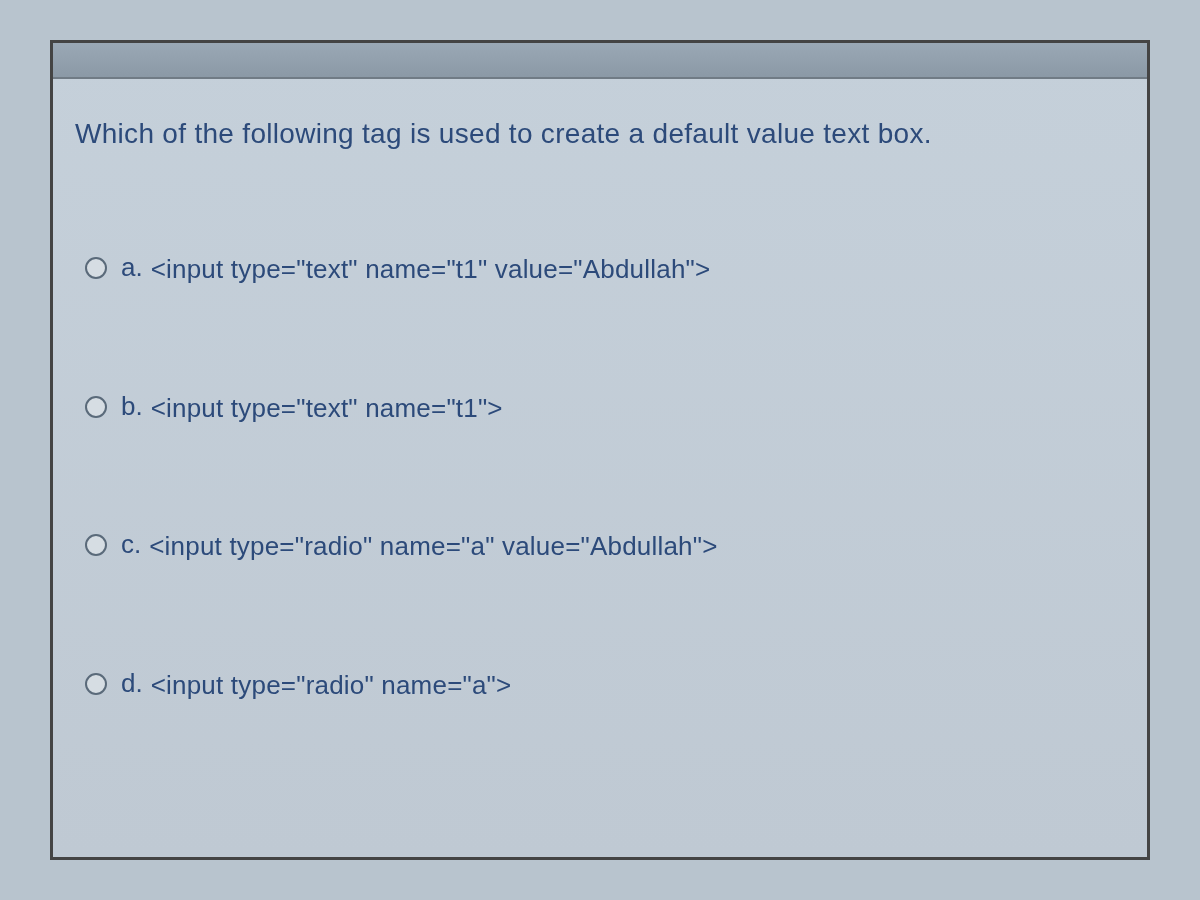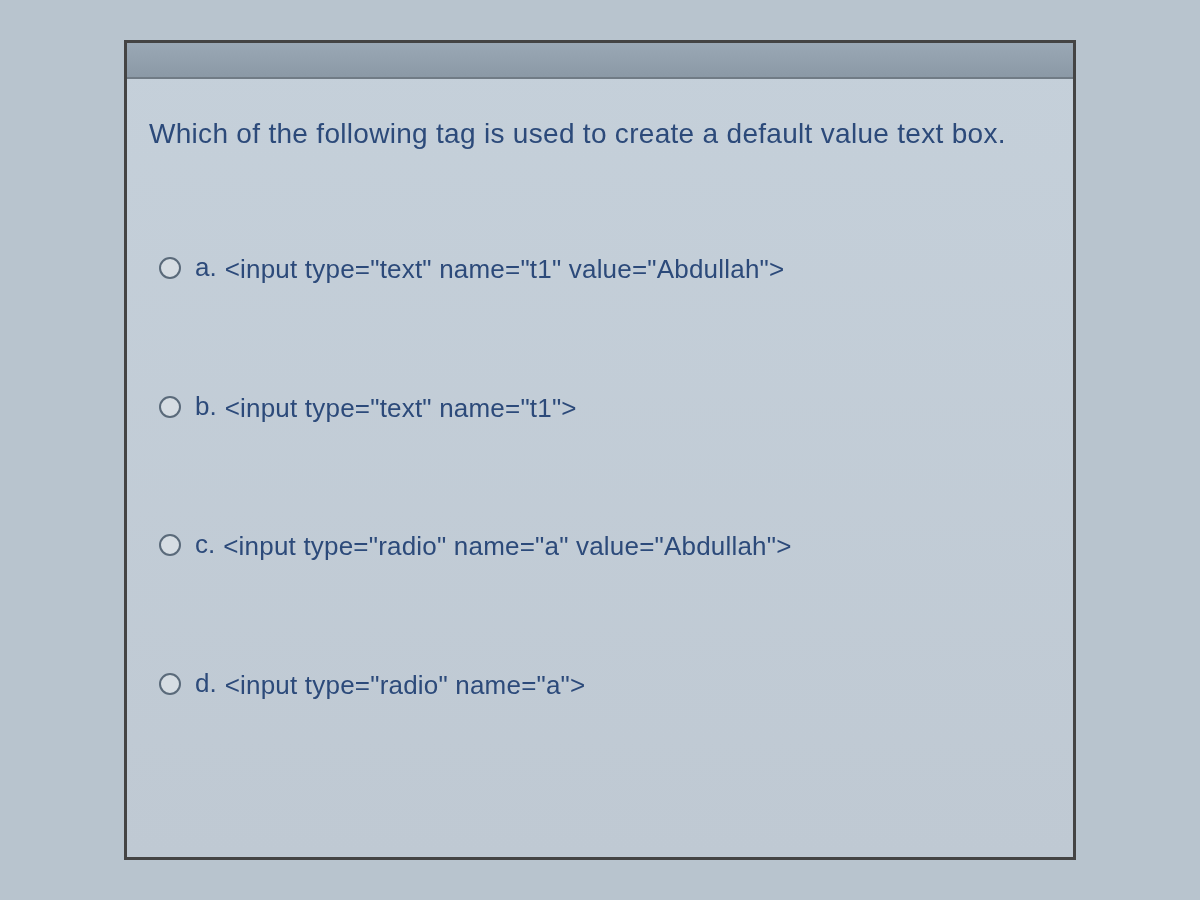--- a/index.html
+++ b/index.html
@@ -7,21 +7,21 @@
       width: 1200px;
       height: 900px;
       background: #b8c4ce;
       font-family: Arial, sans-serif;
       overflow: hidden;
       display: flex;
       align-items: center;
       justify-content: center;
     }
     .frame {
-      width: 952px;
+      width: 1100px;
       height: 820px;
       background: linear-gradient(180deg, #c5d0da 0%, #bfc9d3 100%);
       border: 3px solid #444;
       position: relative;
       padding: 0;
     }
     .top-bar {
       width: 100%;
       height: 36px;
       background: linear-gradient(180deg, #9aa8b5 0%, #8b99a6 100%);

